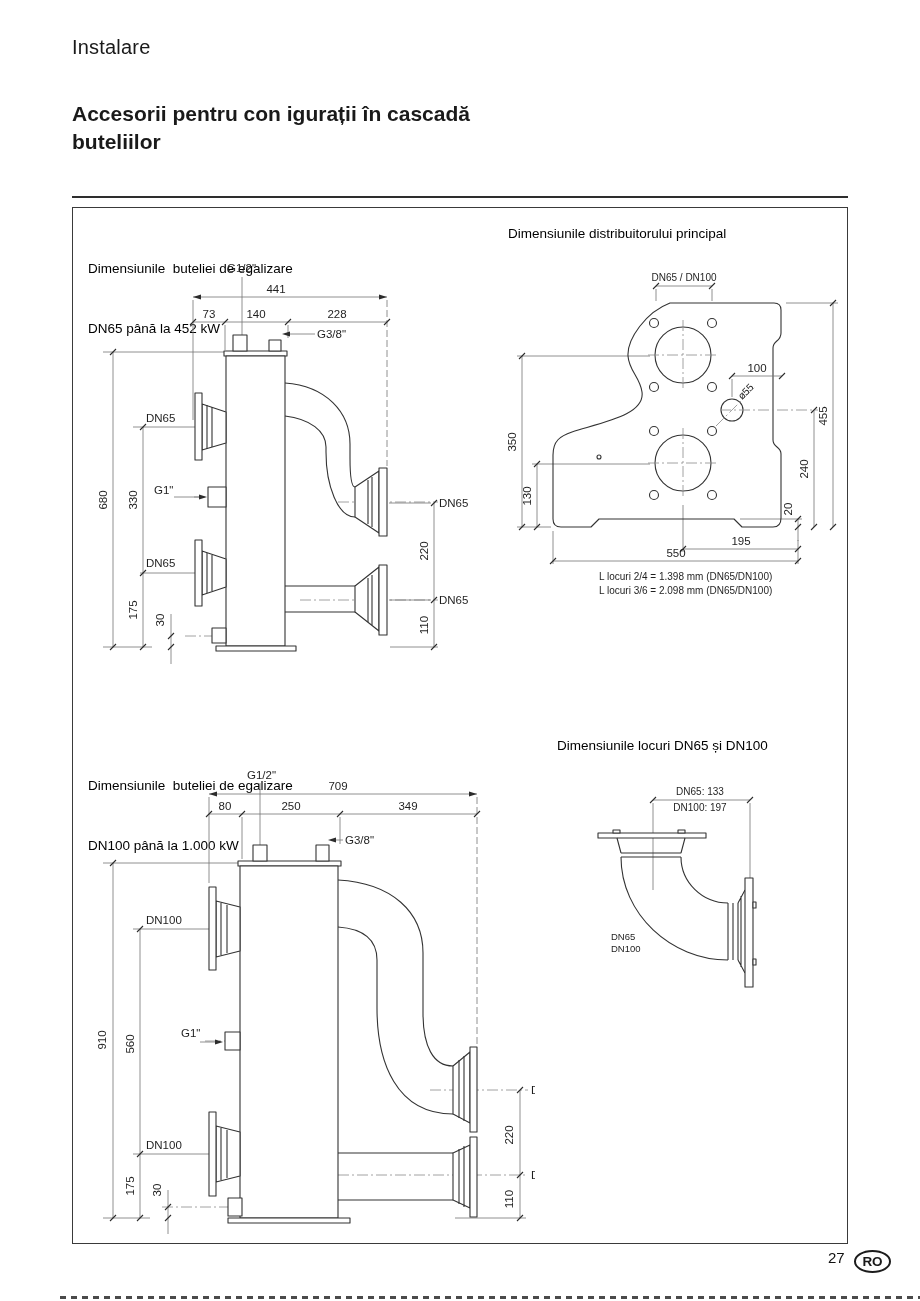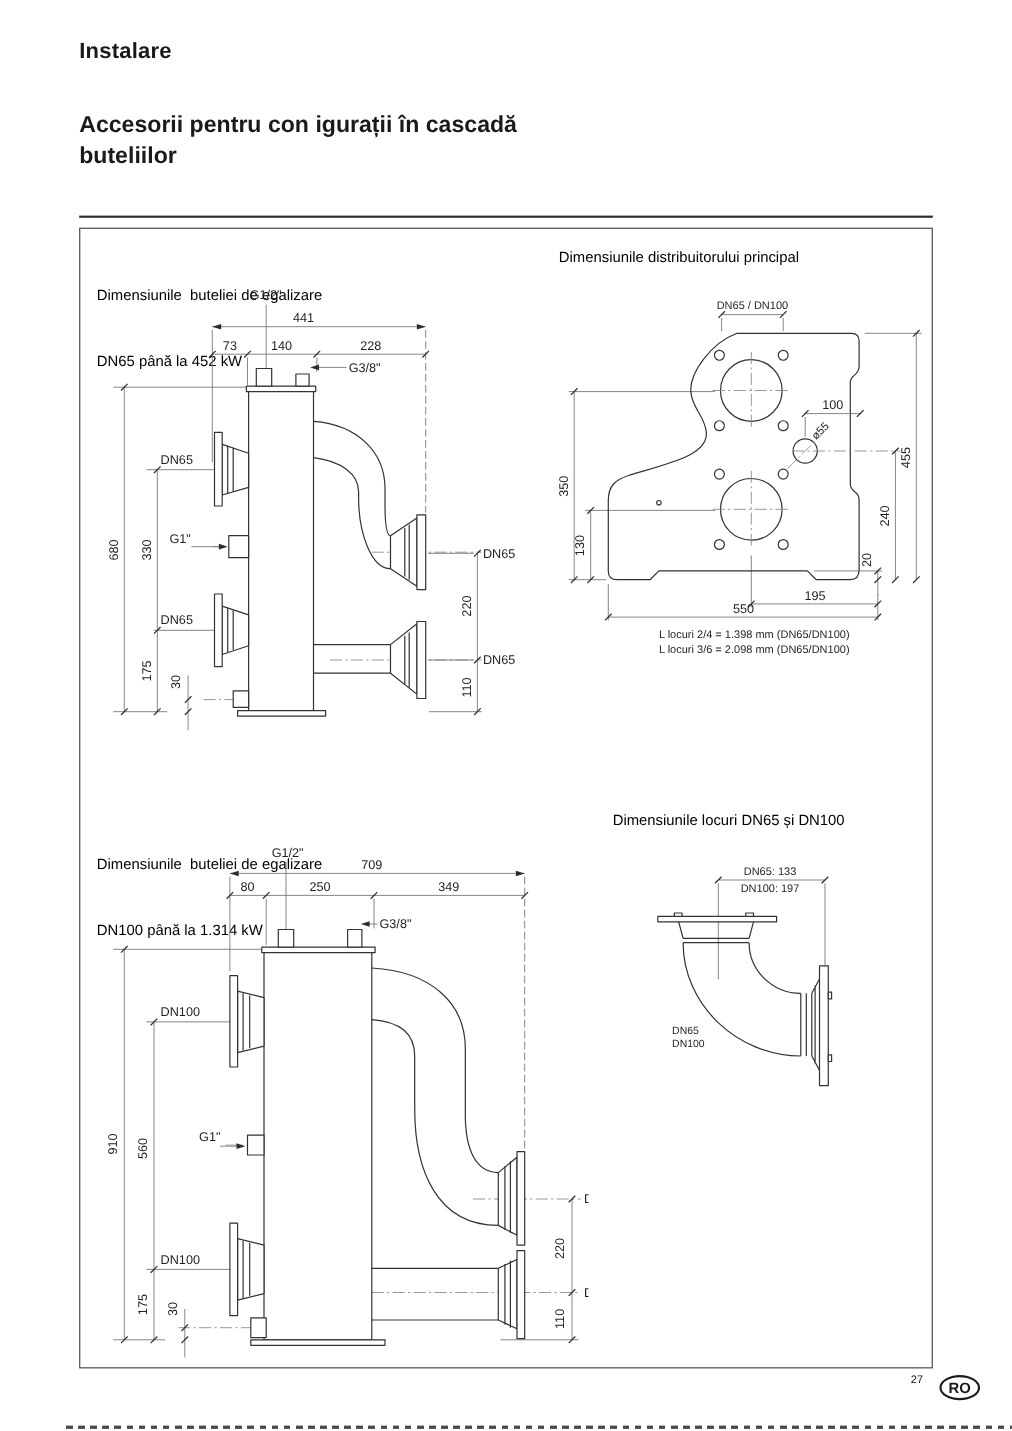--- a/index.html
+++ b/index.html
@@ -1,17 +1,17 @@
 <!DOCTYPE html>
 <html><head>
 <meta charset="utf-8">
 <style>
   html,body{margin:0;padding:0;background:#fff;}
   body{width:920px;height:1301px;position:relative;font-family:"Liberation Sans",sans-serif;color:#1a1a1a;overflow:hidden;}
-  .page-title{position:absolute;left:72px;top:36px;font-size:20px;font-weight:bold;letter-spacing:.2px;}
+  .page-title{position:absolute;left:72px;top:36px;font-size:20px;font-weight:normal;letter-spacing:.2px;}
   .heading{position:absolute;left:72px;top:100px;font-size:21px;font-weight:bold;line-height:28px;}
   .heading div{white-space:pre;}
   .rule{position:absolute;left:72px;top:196px;width:776px;height:2px;background:#2e2e2e;}
   .diagram-box{position:absolute;left:72px;top:207px;width:776px;height:1037px;border:1.5px solid #3a3a3a;box-sizing:border-box;background:#fff;}
   .dwg-title{position:absolute;font-size:13.5px;line-height:20px;color:#000000;white-space:pre;}
   .t1{left:15px;top:11px;}
   .t2{left:435px;top:16px;}
   .t3{left:15px;top:528px;}
   .t4{left:484px;top:528px;}
   .dwg{position:absolute;}
@@ -24,21 +24,21 @@
   .of{fill:#fff;stroke:#333;stroke-width:1.1;stroke-linejoin:round;}
   .d{fill:none;stroke:#757575;stroke-width:0.8;}
   .dd{fill:none;stroke:#757575;stroke-width:0.8;stroke-dasharray:7 3;}
   .cl{fill:none;stroke:#8a8a8a;stroke-width:0.8;stroke-dasharray:11 3 2 3;}
   .tk{stroke:#2c2c2c;stroke-width:1.1;}
   .ah{fill:#2c2c2c;stroke:none;}
   svg text{font-family:"Liberation Sans",sans-serif;fill:#1f1f1f;}
   .t11{font-size:11.5px;}
   .t10{font-size:10px;}
   .t95{font-size:9.5px;}
-  .footer-num{position:absolute;left:828px;top:1249px;font-size:10px;color:#111;}
+  .footer-num{position:absolute;left:828px;top:1249px;font-size:15px;color:#111;}
   .badge{position:absolute;left:854px;top:1250px;width:37px;height:23px;border:2.5px solid #1c1c1c;border-radius:50%;display:flex;align-items:center;justify-content:center;font-size:13.5px;font-weight:bold;box-sizing:border-box;}
   .cutmarks{position:absolute;left:60px;top:1296px;width:860px;height:2.5px;
     background:repeating-linear-gradient(90deg,#4a4a4a 0 6px,transparent 6px 11px);}
 </style>
 </head>
 <body>
 
 <div class="page-title">Instalare</div>
 
 <div class="heading">
@@ -49,21 +49,21 @@
 
 <div class="diagram-box">
 
   <div class="dwg-title t1">
     <div>Dimensiunile  buteliei de egalizare</div>
     <div>DN65 până la 452 kW</div>
   </div>
   <div class="dwg-title t2">Dimensiunile distribuitorului principal</div>
   <div class="dwg-title t3">
     <div>Dimensiunile  buteliei de egalizare</div>
-    <div>DN100 până la 1.314 kW</div>
+    <div>DN100 până la 1.000 kW</div>
   </div>
   <div class="dwg-title t4">Dimensiunile locuri DN65 și DN100</div>
 
   <svg class="dwg s1" width="390" height="425" viewBox="85 255 390 425">
     <g>
       <path class="d" d="M193,300 V420 M225,325 V350 M288,325 V338 M103,352 H224 M103,647 H152 M390,647 H438"></path>
       <path class="dd" d="M387,300 V466"></path>
       <path class="cl" d="M194,497 H244 M185,636 H238 M338,502 H438 M300,600 H438"></path>
       <path class="d" d="M133,427 H210 M140,573 H210 M389,503 H431 M389,600 H431"></path>
     </g>

